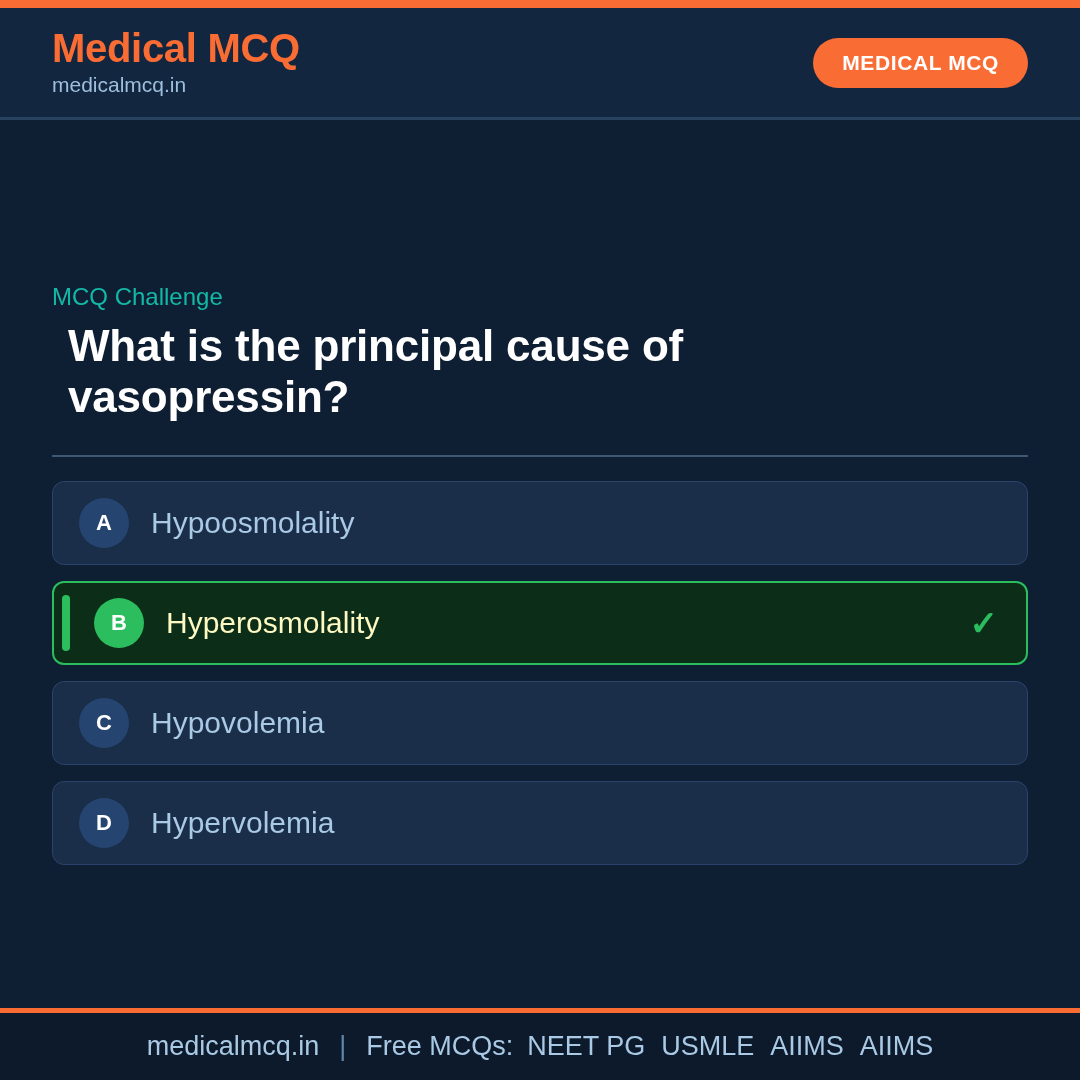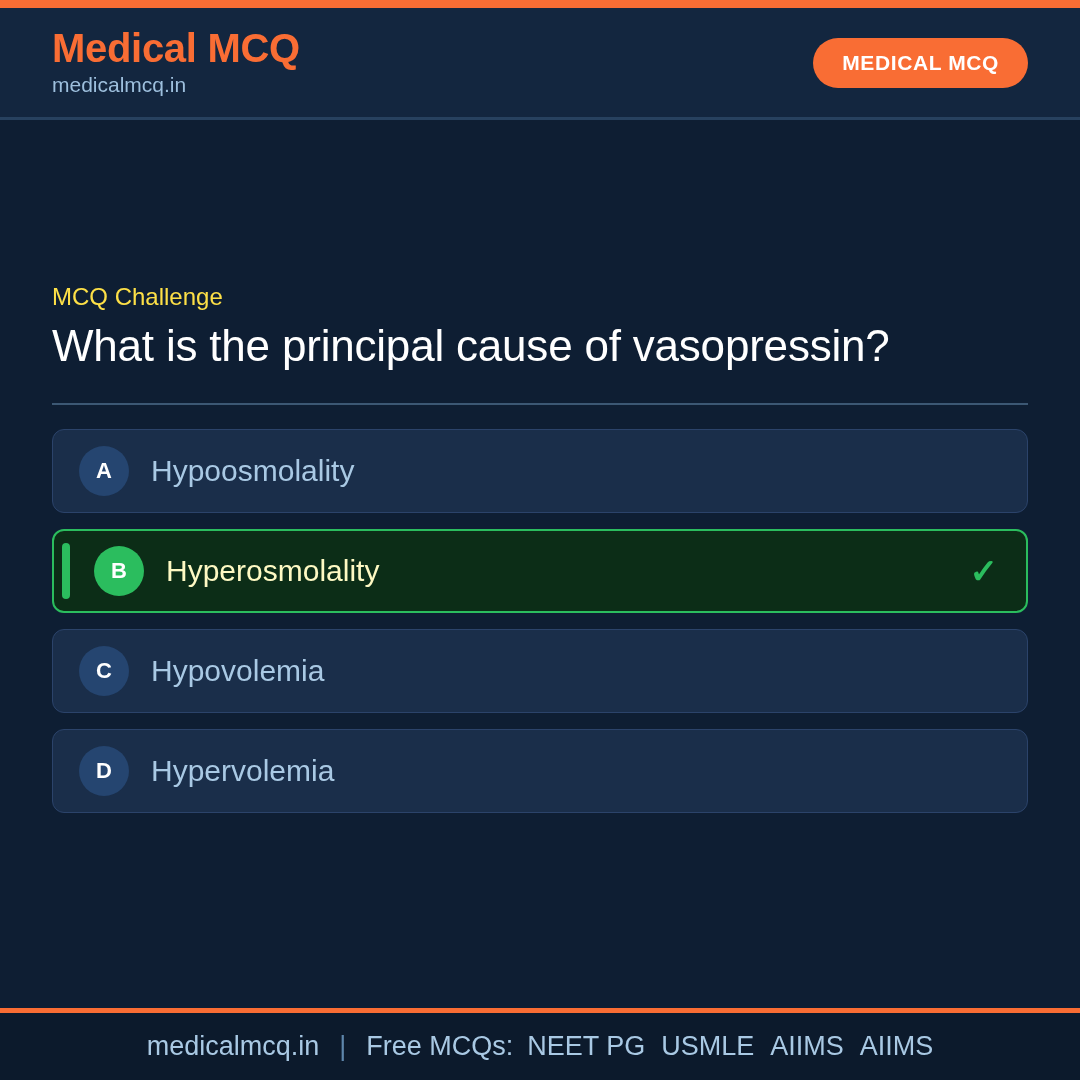--- a/index.html
+++ b/index.html
@@ -81,31 +81,32 @@
     display: flex;
     flex-direction: column;
     justify-content: flex-start;
   }
   .spacer-top {
     height: 163px;
     flex: 0 0 auto;
   }
   .kicker {
     font-size: 24px;
-    color: #fde047;
+    color: #14b8a6;
     line-height: 1.2;
     margin-bottom: 8px;
   }
   .question {
     font-size: 44px;
-    font-weight: normal;
+    font-weight: bold;
     color: #ffffff;
     line-height: 1.17;
     max-width: 880px;
     letter-spacing: -0.2px;
+    margin-left: 16px;
   }
   .divider {
     height: 2px;
     background: #3c5874;
     margin-top: 32px;
     margin-bottom: 24px;
   }
 
   
   .options {

